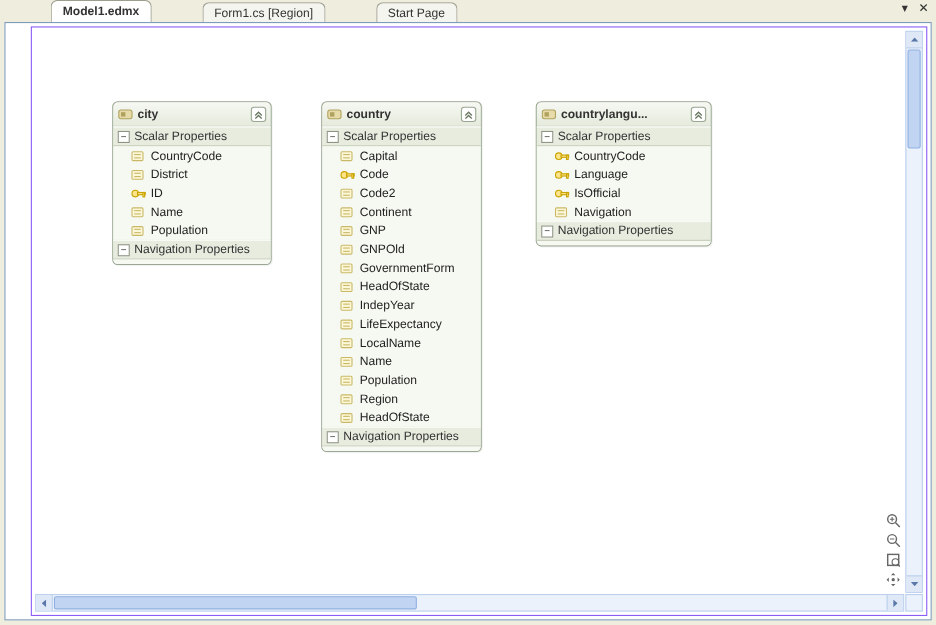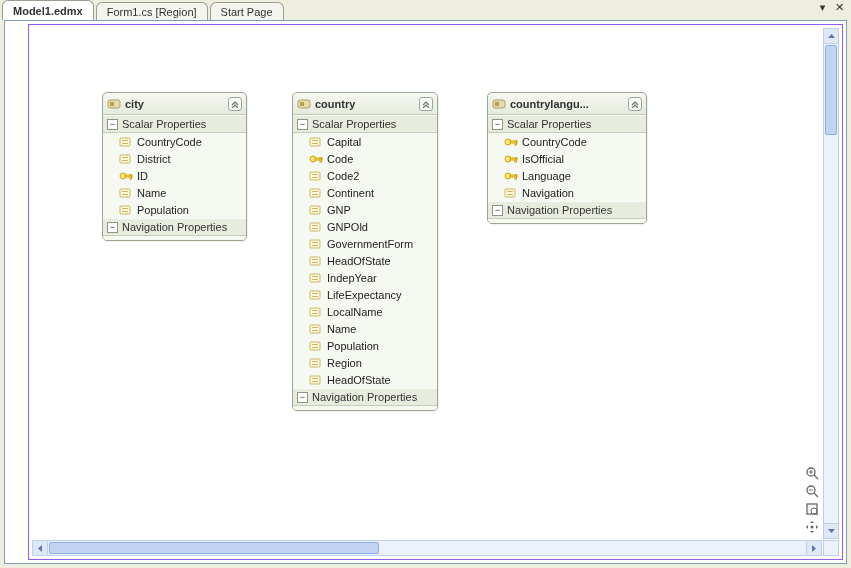--- a/index.html
+++ b/index.html
@@ -4,21 +4,21 @@
 <style>
   * { box-sizing: border-box; }
   html,body { margin:0; padding:0; font-family: "Segoe UI", Tahoma, sans-serif; font-size:11px; background:#efedde; }
   .window { width:851px; height:568px; background:#efedde; position:relative; }
 
   
   .tabstrip { height:20px; display:flex; align-items:flex-end; padding-left:2px; position:relative; }
   .tab {
     height:18px; padding:0 10px; display:flex; align-items:center;
     background:#f5f5f0; border:1px solid #9c9c8f; border-bottom:none;
-    border-radius:6px 6px 0 0; margin-right:2px; font-size:11px; color:#333;
+    border-radius:6px 6px 0 0; margin-right:2px; font-size:11px; color:#333;margin-left:44px;
   }
   .tab.active { background:#fff; font-weight:bold; height:20px; }
   .tabstrip .right-icons { position:absolute; right:6px; top:2px; display:flex; gap:6px; }
   .right-icons span { width:11px; height:11px; display:flex; align-items:center; justify-content:center; color:#333; font-size:11px; }
 
   
   .designer-frame { position:absolute; left:4px; top:20px; right:4px; bottom:4px; border:1px solid #7f9db9; background:#fff; }
   .canvas-wrap { position:absolute; left:3px; top:3px; right:3px; bottom:3px; border:1px solid #8b5cf6; background:#fff;margin-left:20px; }
   .canvas { position:absolute; left:3px; top:3px; right:20px; bottom:20px; background:#fff; overflow:hidden; }
 
@@ -391,31 +391,31 @@
                 <span class="plabel">CountryCode</span>
               </div>
               <div class="prop-row">
                 <span class="picon key-icon">
                   <svg width="14" height="12" viewBox="0 0 14 12">
                     <circle cx="4" cy="6" r="3" fill="#ffe58a" stroke="#c9a300"></circle>
                     <rect x="6" y="5" width="7" height="2" fill="#ffe58a" stroke="#c9a300"></rect>
                     <rect x="11" y="5" width="1.5" height="4" fill="#ffe58a" stroke="#c9a300"></rect>
                   </svg>
                 </span>
-                <span class="plabel">IsOfficial</span>
+                <span class="plabel">Language</span>
               </div>
               <div class="prop-row">
                 <span class="picon key-icon">
                   <svg width="14" height="12" viewBox="0 0 14 12">
                     <circle cx="4" cy="6" r="3" fill="#ffe58a" stroke="#c9a300"></circle>
                     <rect x="6" y="5" width="7" height="2" fill="#ffe58a" stroke="#c9a300"></rect>
                     <rect x="11" y="5" width="1.5" height="4" fill="#ffe58a" stroke="#c9a300"></rect>
                   </svg>
                 </span>
-                <span class="plabel">Language</span>
+                <span class="plabel">IsOfficial</span>
               </div>
               <div class="prop-row">
                 <span class="picon scalar-icon">
                   <svg width="14" height="12" viewBox="0 0 14 12">
                     <rect x="1" y="2" width="10" height="8" rx="1" fill="#fdf7d9" stroke="#c9b967"></rect>
                     <rect x="3" y="4" width="6" height="1" fill="#c9b967"></rect>
                     <rect x="3" y="7" width="6" height="1" fill="#c9b967"></rect>
                   </svg>
                 </span>
                 <span class="plabel">Navigation</span>

